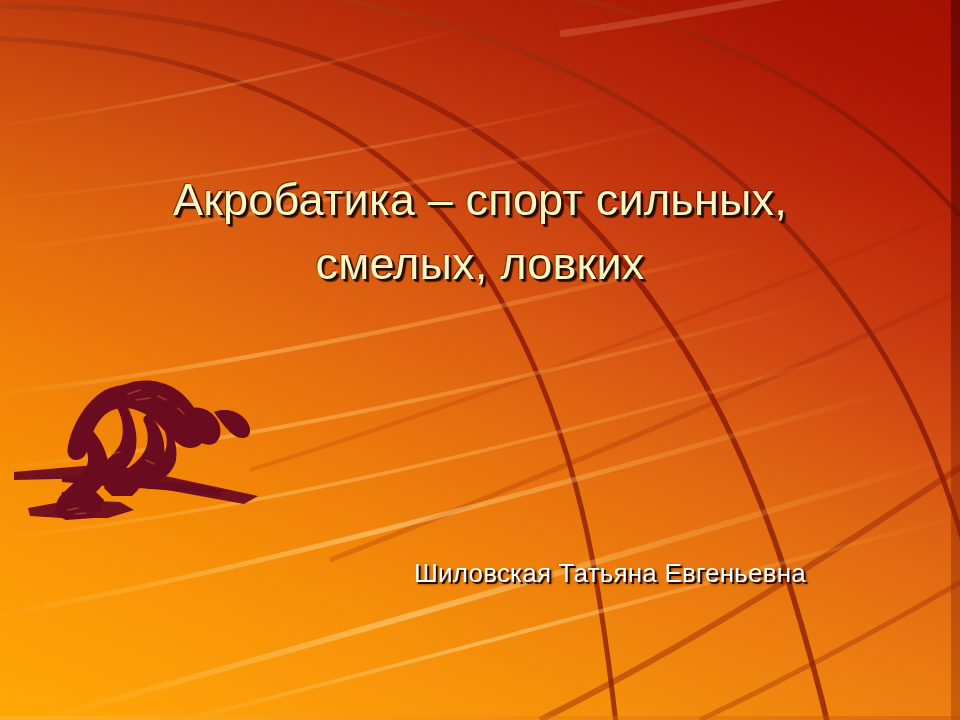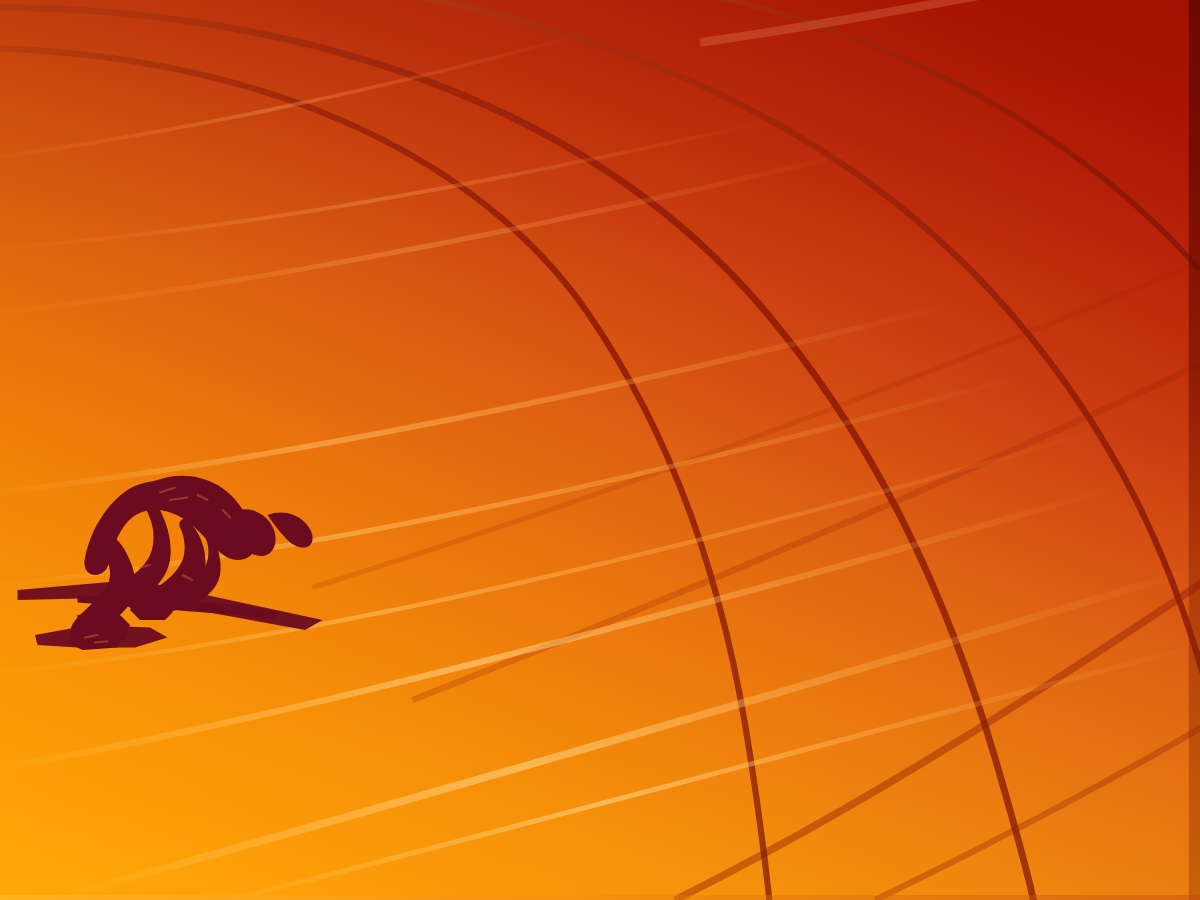--- a/index.html
+++ b/index.html
@@ -263,15 +263,18 @@
         <path d="M150 28 L158 32"></path>
         <path d="M170 40 L176 46"></path>
         <path d="M104 86 L112 84"></path>
         <path d="M138 92 L146 96"></path>
         <path d="M60 142 L70 140"></path>
         <path d="M68 146 L78 145"></path>
       </g>
     </svg>
   </div>
 
-
+  <div class="title">Акробатика – спорт сильных,
+смелых, ловких</div>
+
+  <div class="subtitle">Шиловская Татьяна Евгеньевна</div>
 
 </div>
 
 </body></html>

